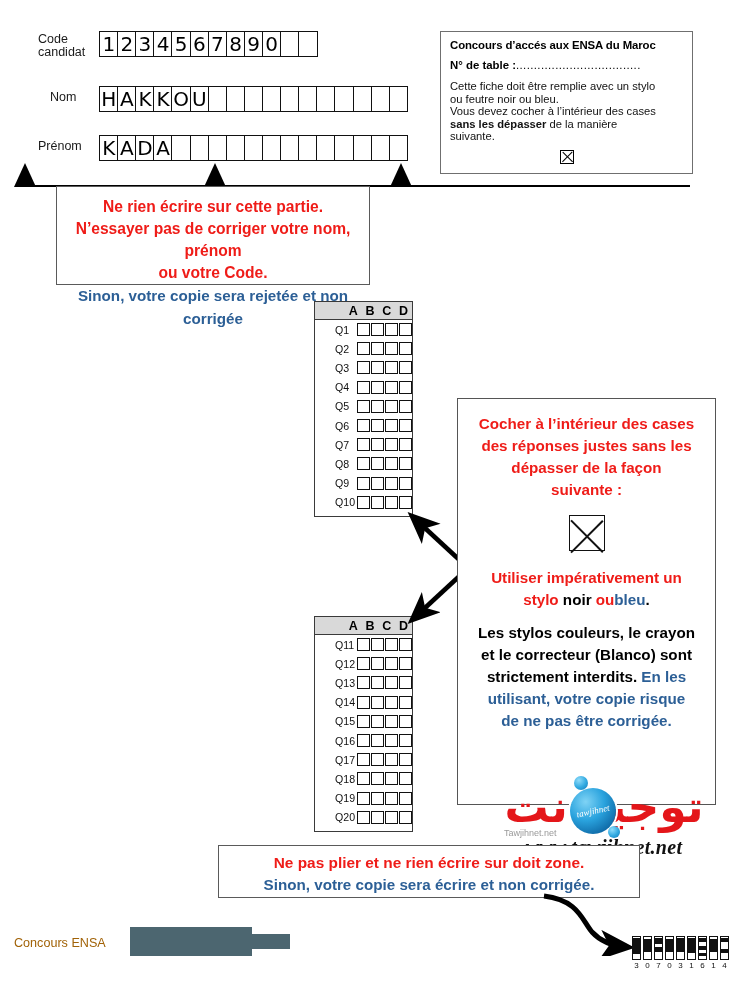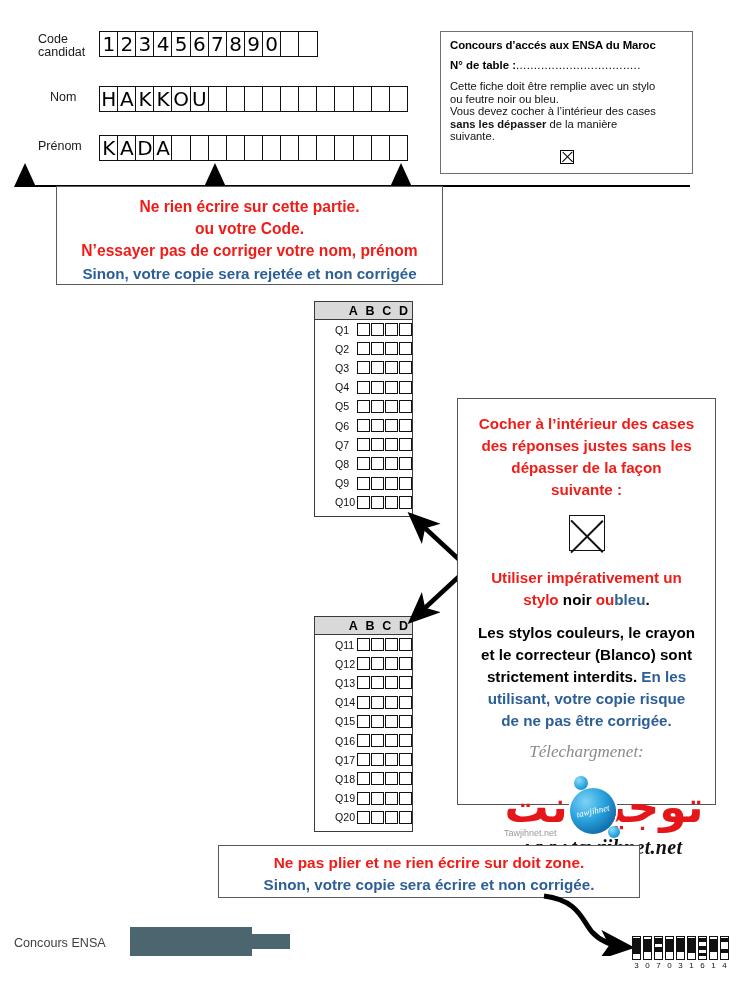--- a/index.html
+++ b/index.html
@@ -249,21 +249,21 @@
     font-size: 20px;
     color: #111;
     text-align: center;
     letter-spacing: 0.3px;
   }
 
   
   .foot-txt {
     font-family: "Liberation Sans", sans-serif;
     font-size: 12.6px;
-    color: #404040;
+    color: #a16207;
   }
   .redact { background: #4c6670; }
 
   
   #barcode { display: flex; align-items: flex-end; }
   .bcol { margin-right: 2px; }
   .bsym {
     box-sizing: border-box;
     border: 1.4px solid #111;
     width: 9px;
@@ -368,24 +368,24 @@
       <span>suivante.</span>
     </div>
     <div class="xmark-sm"></div>
   </div>
 
   <div class="abs rule" style="left:22px; top:185px; width:668px; height:2px;"></div>
   <div class="abs tri" style="left:14px; top:163px;"></div>
   <div class="abs tri" style="left:204px; top:163px;"></div>
   <div class="abs tri" style="left:390px; top:163px;"></div>
 
-  <div class="abs warnbox" style="left:56px; top:186px; width:387px; height:99px; padding-top:9px;">
+  <div class="abs warnbox" style="left:56px; top:186px; width:314px; height:99px; padding-top:9px;">
     <div class="red" style="font-size:15.6px; line-height:22px;">Ne rien écrire sur cette partie.</div>
+    <div class="red" style="font-size:15.6px; line-height:22px;">N’essayer pas de corriger votre nom, prénom</div>
     <div class="red" style="font-size:15.6px; line-height:22px;">ou votre Code.</div>
-    <div class="red" style="font-size:15.6px; line-height:22px;">N’essayer pas de corriger votre nom, prénom</div>
     <div class="blue" style="font-size:15.2px; line-height:23px;">Sinon, votre copie sera rejetée et non corrigée</div>
   </div>
 
   <div class="abs grid" id="grid-0" style="left:314px; top:301px; width:99px; height:216px;">
       <div class="ghead">
         <div class="spacer"></div>
         <div class="hl">A</div>
         <div class="hl">B</div>
         <div class="hl">C</div>
         <div class="hl">D</div>
@@ -724,21 +724,20 @@
     <div class="p"><span class="red">stylo </span><span class="black">noir</span><span class="red"> ou</span><span class="blue">bleu</span><span class="black">.</span></div>
 
     <div style="height:11px;"></div>
 
     <div class="p black">Les stylos couleurs, le crayon</div>
     <div class="p black">et le correcteur (Blanco) sont</div>
     <div class="p"><span class="black">strictement interdits.</span><span class="blue"> En les</span></div>
     <div class="p blue">utilisant, votre copie risque</div>
     <div class="p blue">de ne pas être corrigée.</div>
 
-    <div class="dl-label">Télechargmenet:</div>
   </div>
 
   <div class="abs" id="logo" style="left:492px; top:782px; width:224px; height:72px;">
     <div class="logo-ar" style="margin-top:2px;">توجيه نت</div>
     <div class="logo-globe" style="left:78px; top:6px;">
       <div class="globe-txt">tawjihnet</div>
     </div>
     <div class="globe-dot" style="left:82px; top:-6px; width:14px; height:14px;"></div>
     <div class="globe-dot" style="left:116px; top:44px; width:12px; height:12px;"></div>
     <div class="logo-sub" style="left:12px; top:46px;">Tawjihnet.net</div>

